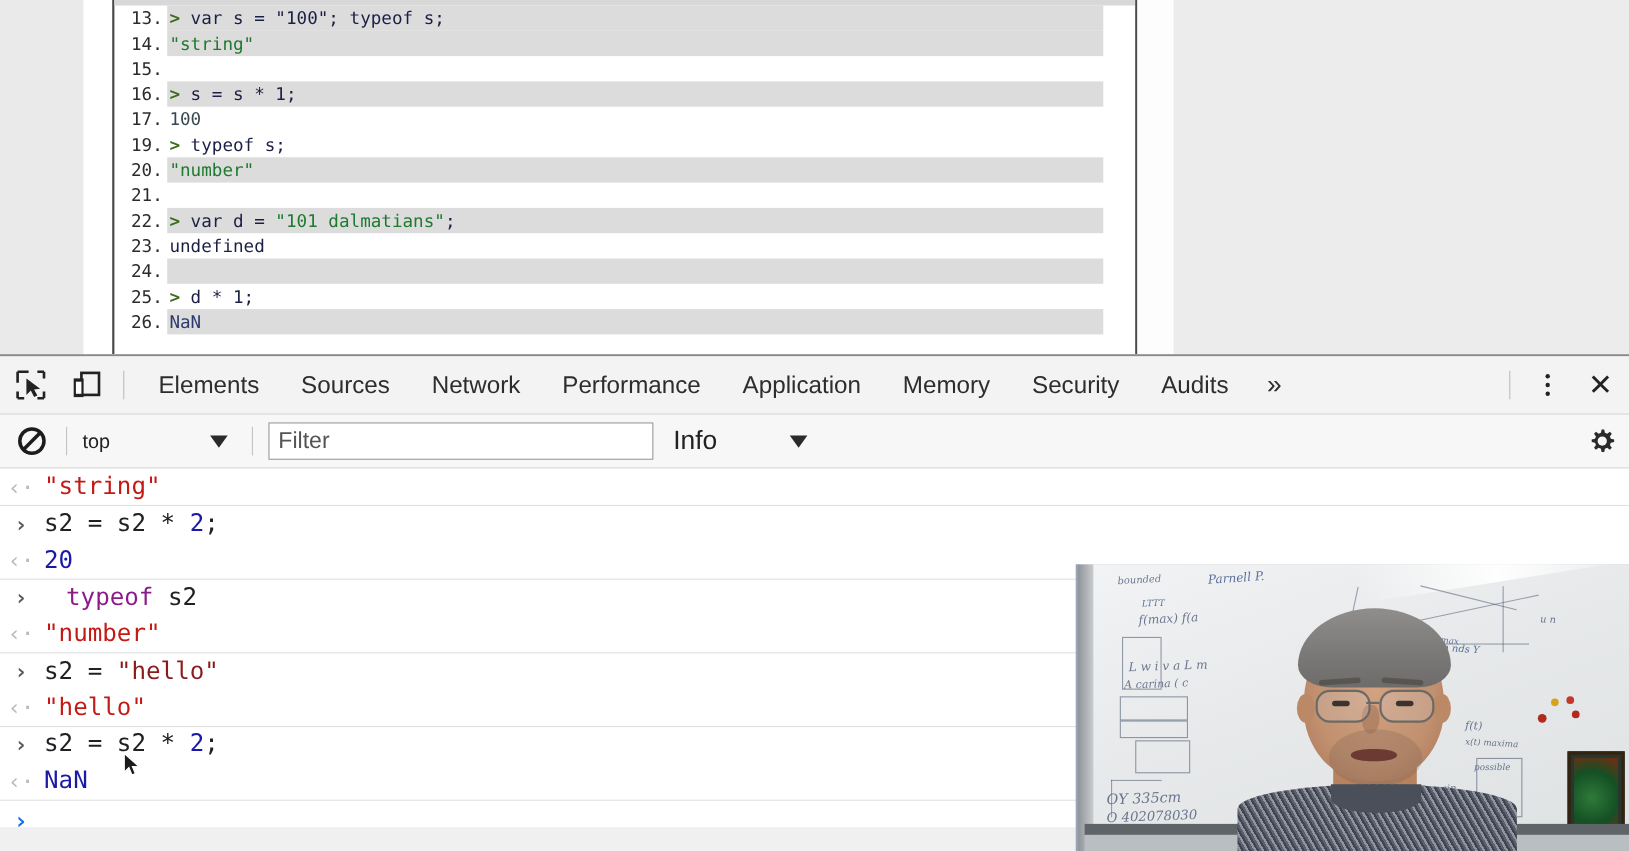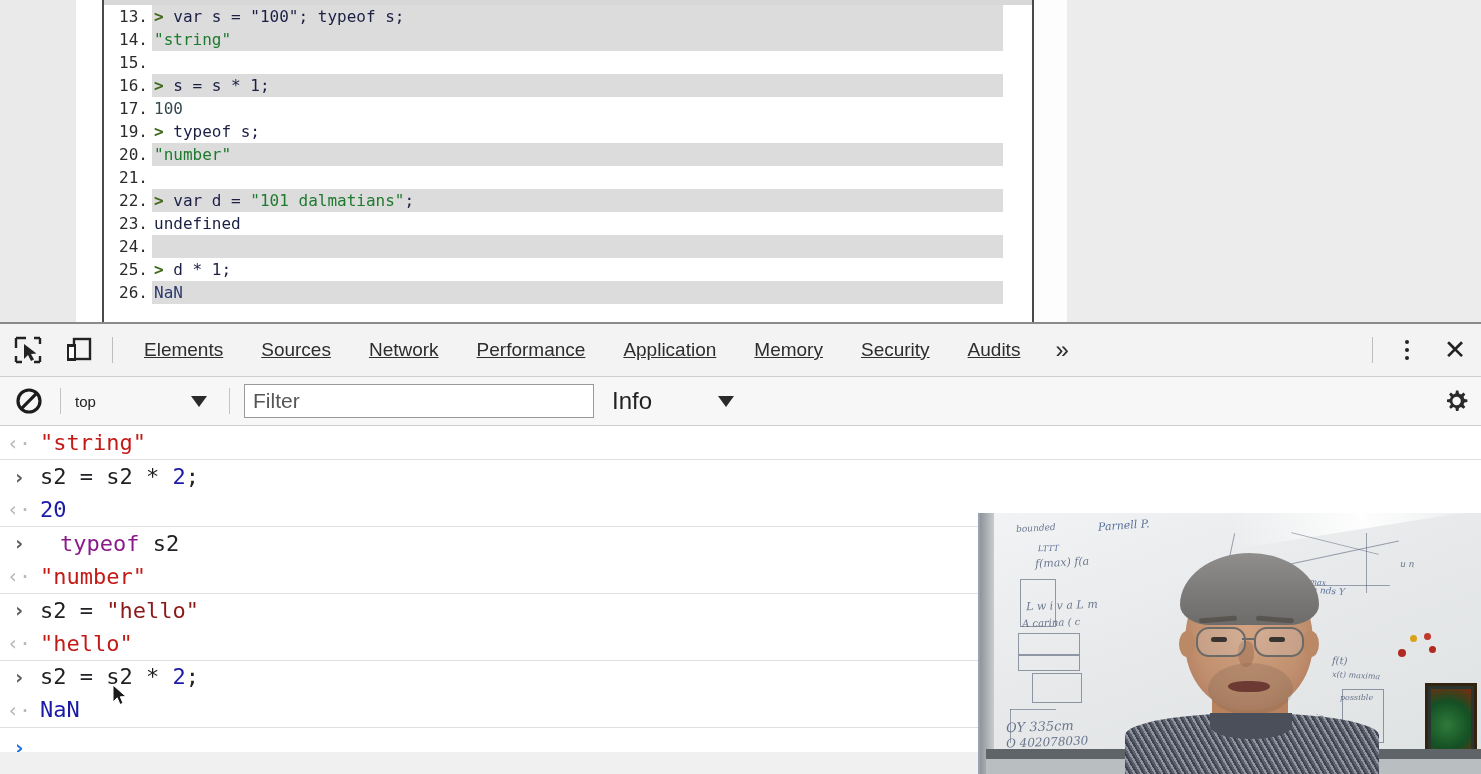--- a/index.html
+++ b/index.html
@@ -136,26 +136,25 @@
   .dt-sep {
     width: 1px; height: 26px;
     background: #bdbdbd;
     margin: 0 12px;
   }
   .dt-tabs { display: flex; align-items: stretch; height: 52px; }
   .dt-tab {
     display: flex; align-items: center;
     padding: 4px 19px;
     height: 52px;
-    font-size: 19px;
+    font-size: 22px;
     color: #2d2d2d;
     cursor: pointer;
     box-sizing: border-box;
     white-space: nowrap;
-    text-decoration: underline;
   }
   .dt-tab.active {
     color: #111111;
     border-bottom: 3px solid #1a73e8;
   }
   .dt-more {
     display: flex; align-items: center;
     padding: 0 16px; height: 52px;
     font-size: 24px; color: #2d2d2d;
     cursor: pointer;
@@ -190,21 +189,21 @@
     display: flex;
     align-items: center;
   }
   .ban-icon { margin-left: 12px; width: 34px; height: 34px; cursor:pointer; display:flex; align-items:center; justify-content:center;}
   .fb-sep { width: 1px; height: 26px; background: #c4c4c4; margin: 0 14px; }
   .ctx-select {
     display: flex; align-items: center;
     min-width: 140px;
     cursor: pointer;
   }
-  .ctx-label { font-size: 15px; color: #222; }
+  .ctx-label { font-size: 18px; color: #222; }
   .caret {
     width: 0; height: 0;
     border-left: 8px solid transparent;
     border-right: 8px solid transparent;
     border-top: 11px solid #2a2a2a;
     margin-left: auto;
     margin-right: 8px;
   }
   .filter-input {
     width: 350px; height: 34px;

